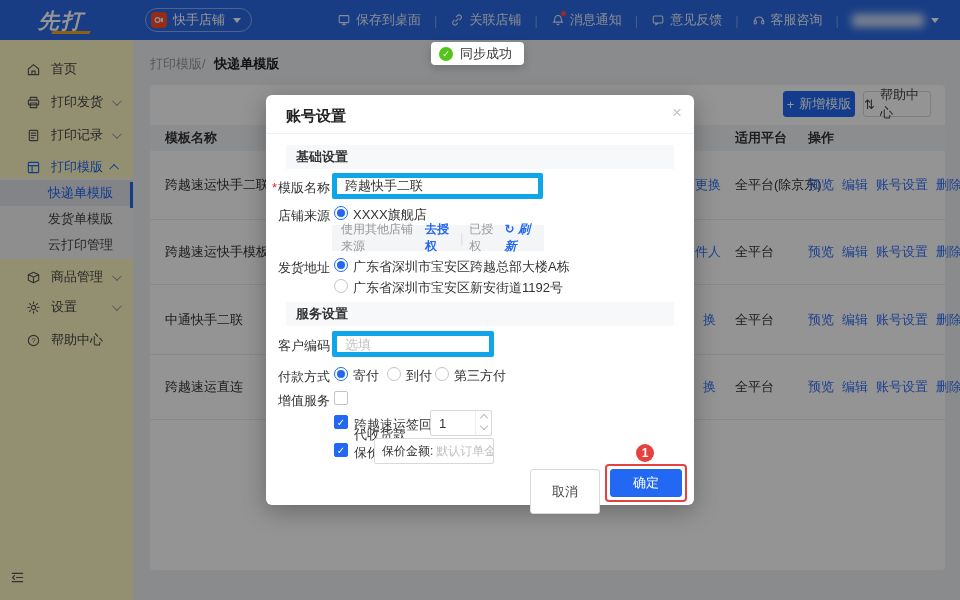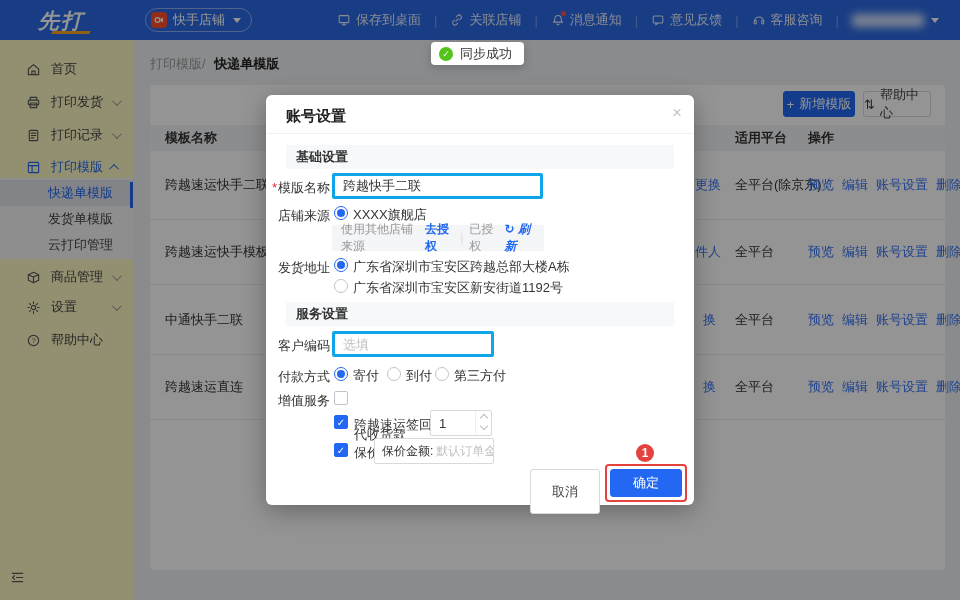--- a/index.html
+++ b/index.html
@@ -57,21 +57,21 @@
   .toast-check { width:14px; height:14px; border-radius:50%; background:#52c41a; color:#fff; font-size:9px; display:flex; align-items:center; justify-content:center; }
 
   
   .modal { position:absolute; left:266px; top:95px; width:428px; height:410px; background:#fff; border-radius:6px; box-shadow:0 6px 24px rgba(0,0,0,.3); z-index:60; }
   .modal-title { position:absolute; left:20px; top:12px; font-size:15px; font-weight:bold; color:#222; }
   .modal-close { position:absolute; right:12px; top:8px; font-size:17px; color:#c0c4cc; cursor:pointer; }
   .modal-divider { position:absolute; left:0; top:38px; width:428px; height:1px; background:#f0f0f0; }
   .section-strip { position:absolute; left:20px; width:388px; height:24px; line-height:24px; background:#f7f8fa; font-weight:bold; color:#333; padding-left:10px; }
   .f-label { position:absolute; left:0; width:64px; text-align:right; color:#333; white-space:nowrap; }
   .req { color:#f5222d; margin-right:1px; }
-  .input { position:absolute; height:26px; border:3px solid #0ea5e9; border-radius:2px; background:#fff; font-size:13px; color:#333; padding:0 8px; font-family:inherit; outline:none; }
+  .input { position:absolute; height:26px; border:5px solid #0ea5e9; border-radius:2px; background:#fff; font-size:13px; color:#333; padding:0 8px; font-family:inherit; outline:none; }
   .input::placeholder { color:#bfbfbf; }
   .radio { position:absolute; width:14px; height:14px; border-radius:50%; border:1.5px solid #c0c4cc; background:#fff; cursor:pointer; }
   .radio.sel { border-color:#2268f2; }
   .radio.sel::after { content:''; position:absolute; inset:2px; border-radius:50%; background:#2268f2; }
   .cbx { position:absolute; width:14px; height:14px; border-radius:2px; border:1px solid #c0c4cc; background:#fff; cursor:pointer; display:flex; align-items:center; justify-content:center; font-size:10px; color:#fff; }
   .cbx.checked { background:#2268f2; border-color:#2268f2; }
   .opt-text { position:absolute; white-space:nowrap; color:#333; }
   .auth-strip { position:absolute; left:66px; top:130px; width:212px; height:26px; background:#f4f5f7; display:flex; align-items:center; gap:6px; padding:0 9px; font-size:12px; }
   .muted { color:#999;font-family:Liberation Serif, serif; } .lite { color:#ddd; }
   .blue-bold { color:#2268f2; font-weight:bold; cursor:pointer; }

